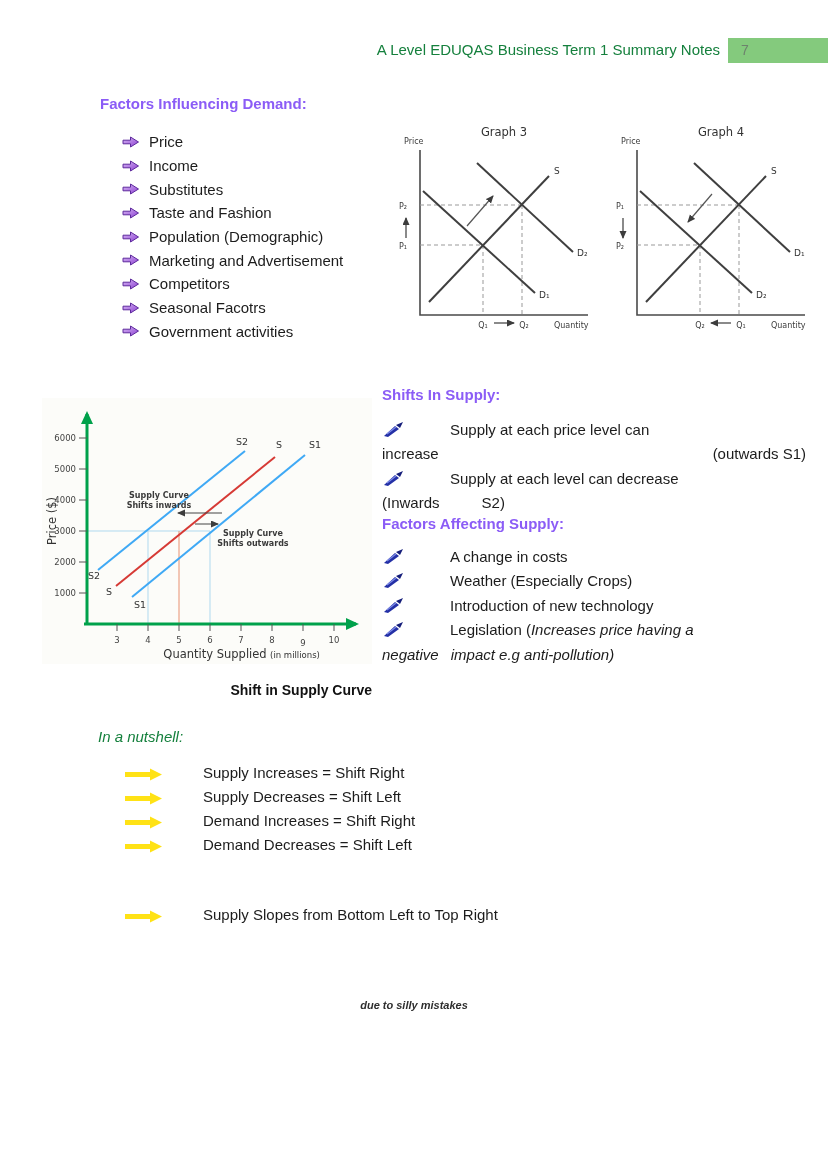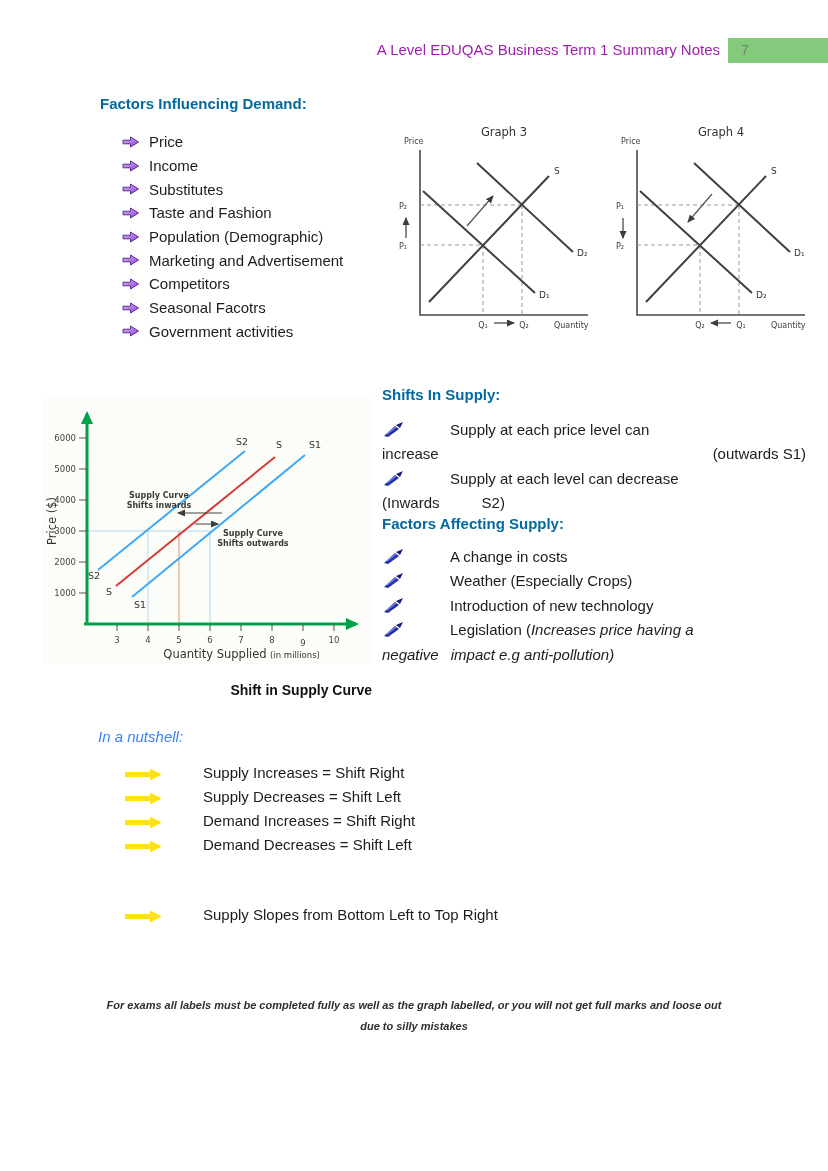--- a/index.html
+++ b/index.html
@@ -1,24 +1,24 @@
 <!DOCTYPE html>
 <html><head>
 <meta charset="utf-8">
 <style>
   html,body{margin:0;padding:0;background:#ffffff;}
   .page{position:relative;width:828px;height:1171px;background:#ffffff;overflow:hidden;
         font-family:"Liberation Sans",sans-serif;color:#1c1c1c;}
   
-  .header-title{position:absolute;top:41px;right:108px;font-size:15px;color:#a21caf;}
+  .header-title{position:absolute;top:41px;right:108px;font-size:15px;color:#15803d;}
   .page-badge{position:absolute;top:38px;right:0;width:100px;height:25px;background:#84CA7D;}
   .page-badge span{display:block;margin:4px 0 0 13px;font-size:14px;color:#6d826d;}
   
-  .h-bold{font-size:15px;font-weight:bold;color:#0369a1;}
-  .h-italic{font-size:15px;font-style:italic;color:#3b82f6;}
+  .h-bold{font-size:15px;font-weight:bold;color:#8b5cf6;}
+  .h-italic{font-size:15px;font-style:italic;color:#15803d;}
   
   .demand-heading{position:absolute;left:100px;top:95px;}
   .demand-list{position:absolute;left:122px;top:130px;}
   .demand-list .row{display:flex;align-items:center;height:23.7px;font-size:15px;}
   .demand-list .ic{width:18px;height:14px;margin-right:9px;flex:0 0 auto;}
   
   .graph3{position:absolute;left:393px;top:118px;}
   .graph4{position:absolute;left:610px;top:118px;}
   .supply-fig{position:absolute;left:42px;top:398px;width:330px;}
   .supply-caption{margin-top:14px;text-align:right;font-size:14px;font-weight:bold;color:#111;}
@@ -339,17 +339,16 @@
       <div class="nut-row">
         <svg class="ic" viewBox="0 0 38 13">
             <path d="M0,4 H25 V0.5 L37,6.5 L25,12.5 V9 H0 Z" fill="#FFE215"></path>
           </svg>
         <span>Supply Slopes from Bottom Left to Top Right</span>
         </div>
     </div>
   </div>
 
   <div class="footer">
-    <div>For exams all labels must be completed fully as well as the graph labelled, or you will not get full marks and loose out</div>
     <div>due to silly mistakes</div>
   </div>
 
 </div>
 
 </body></html>

